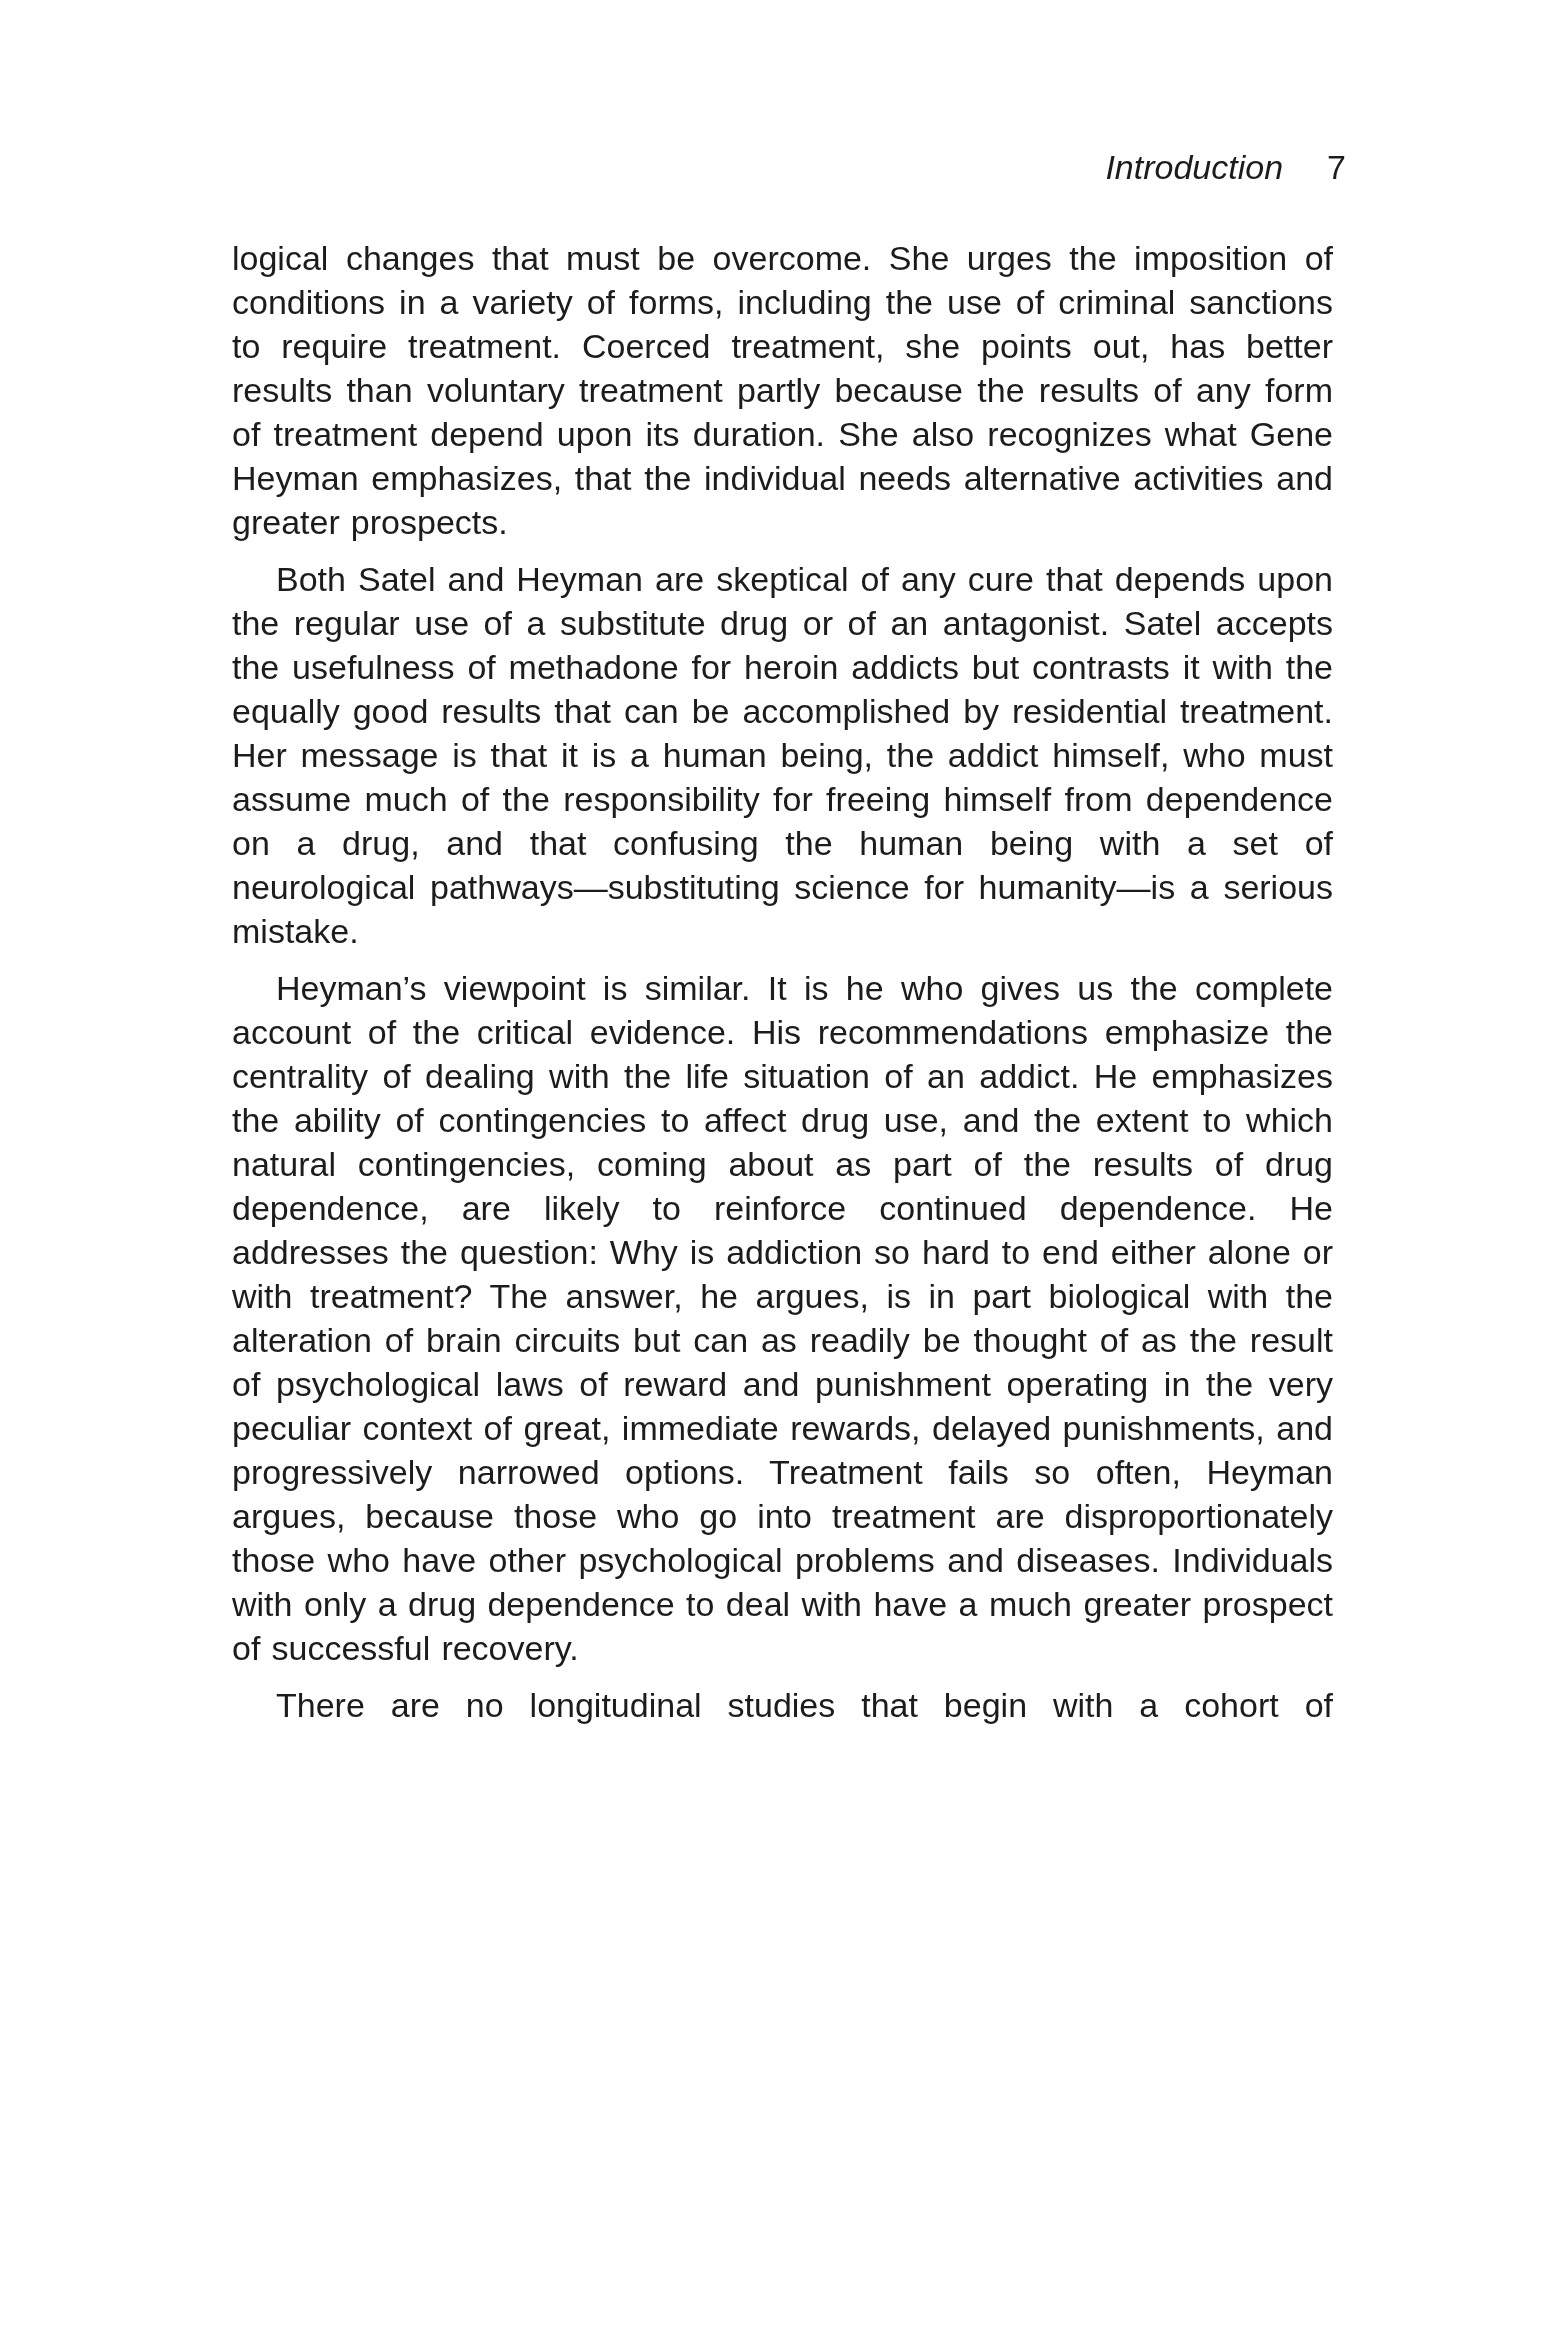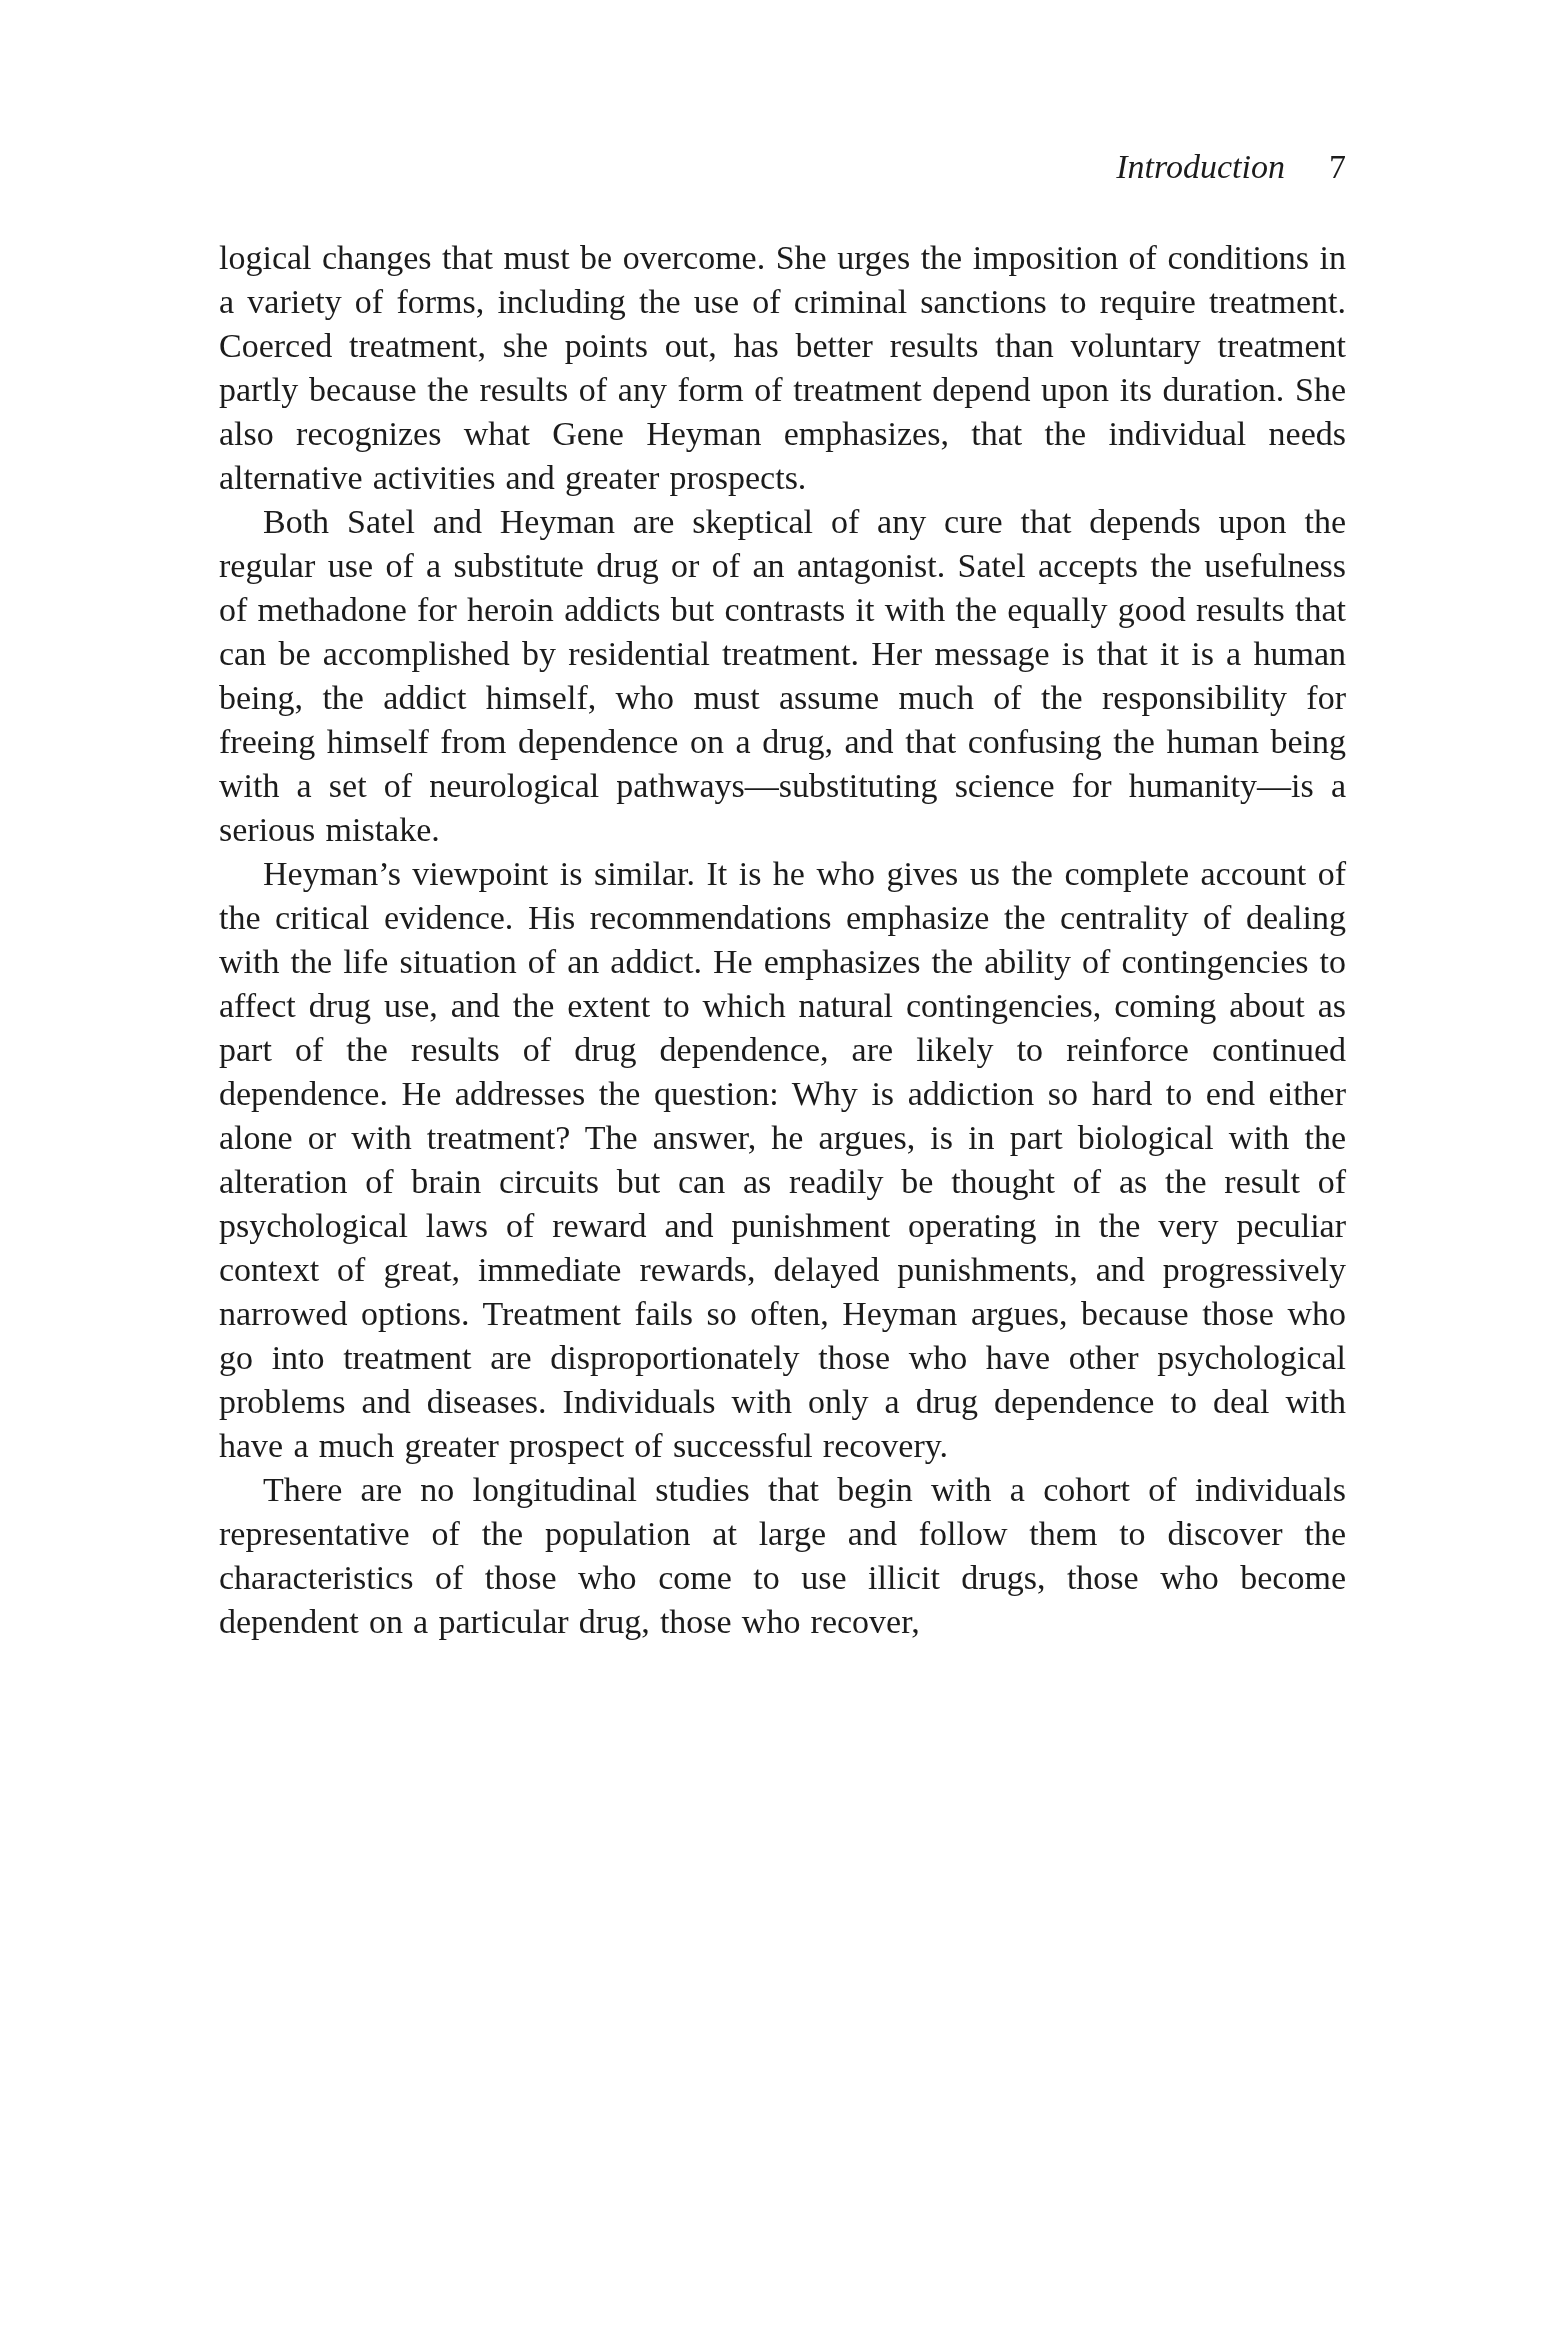--- a/index.html
+++ b/index.html
@@ -6,21 +6,21 @@
     margin: 0;
     padding: 0;
     background: #ffffff;
   }
   .page {
     position: relative;
     width: 1564px;
     height: 1736px;
     background: #ffffff;
     color: #1c1c1c;
-    font-family: Liberation Serif, serif;
+    font-family: Liberation Sans, sans-serif;
     overflow: hidden;
   }
   .text-block {
     position: absolute;
     left: 219px;
     top: 145px;
     width: 1127px;
   }
   .running-header {
     display: flex;
@@ -38,21 +38,21 @@
     font-style: normal;
   }
   .body-text {
     font-size: 34px;
     line-height: 44px;
     text-align: justify;
     text-justify: inter-word;
     word-spacing: 1.7px;
   }
   .body-text p {
-    margin: 0;
+    margin: 13px;
   }
   .body-text p.indent {
     text-indent: 44px;
   }
 </style>
 </head>
 <body>
 
 <div class="page">
   <div class="text-block">

